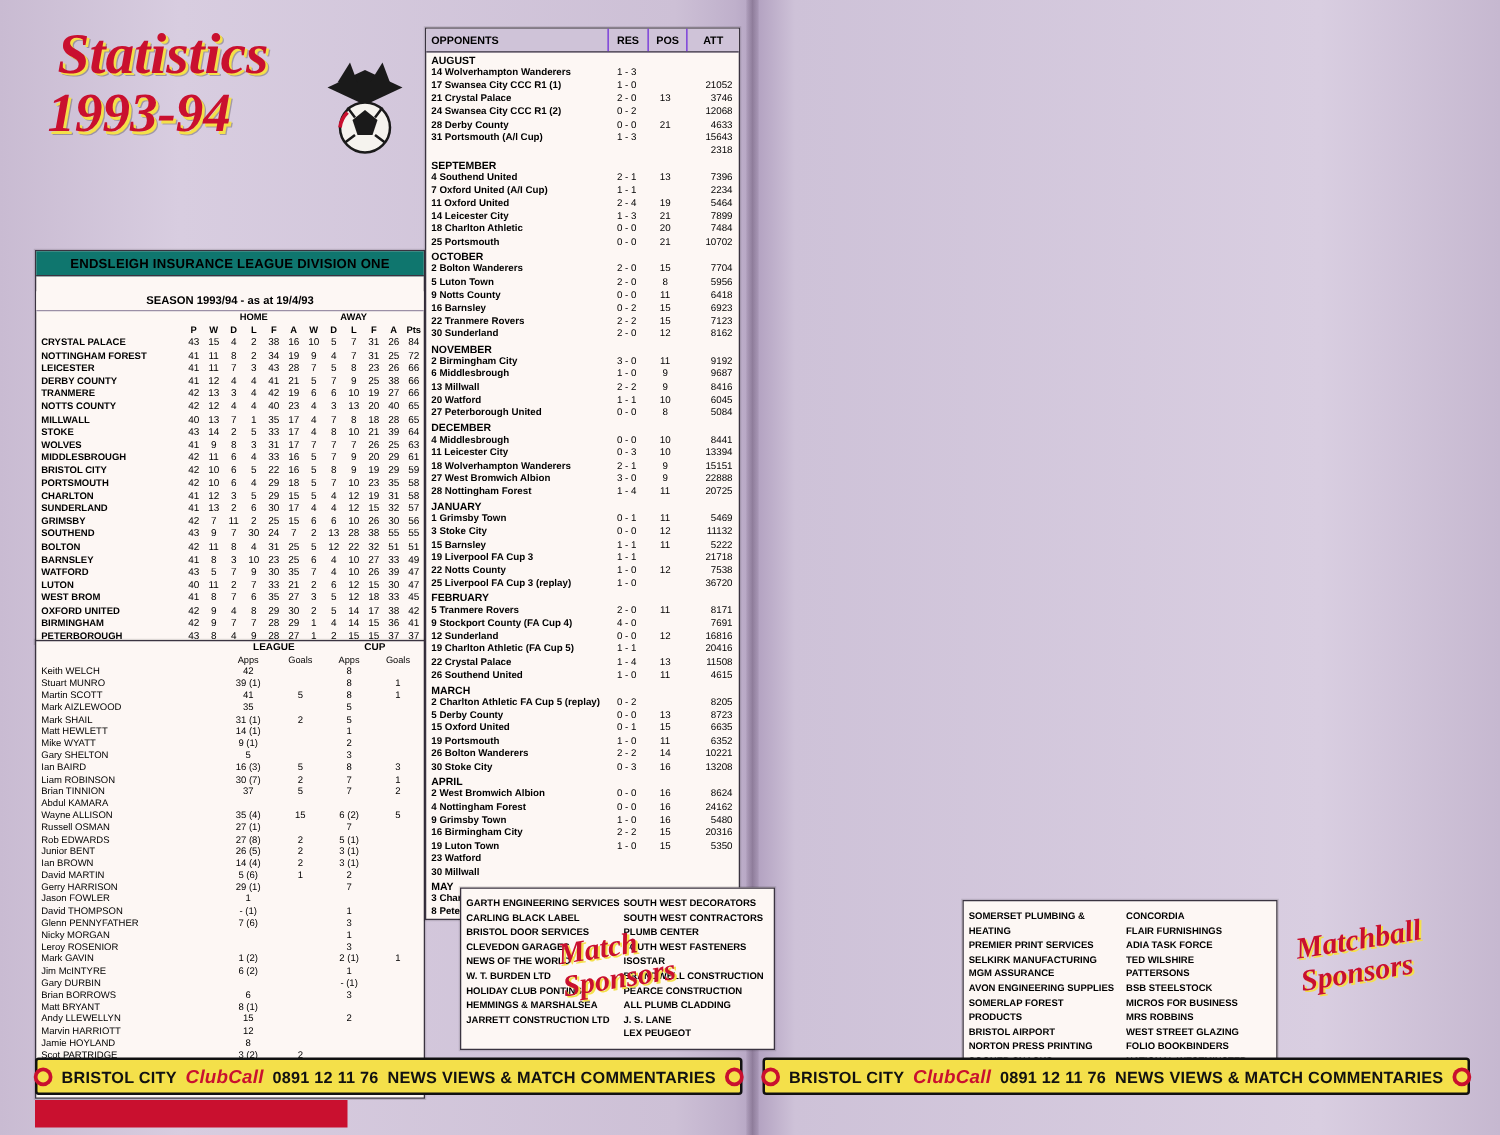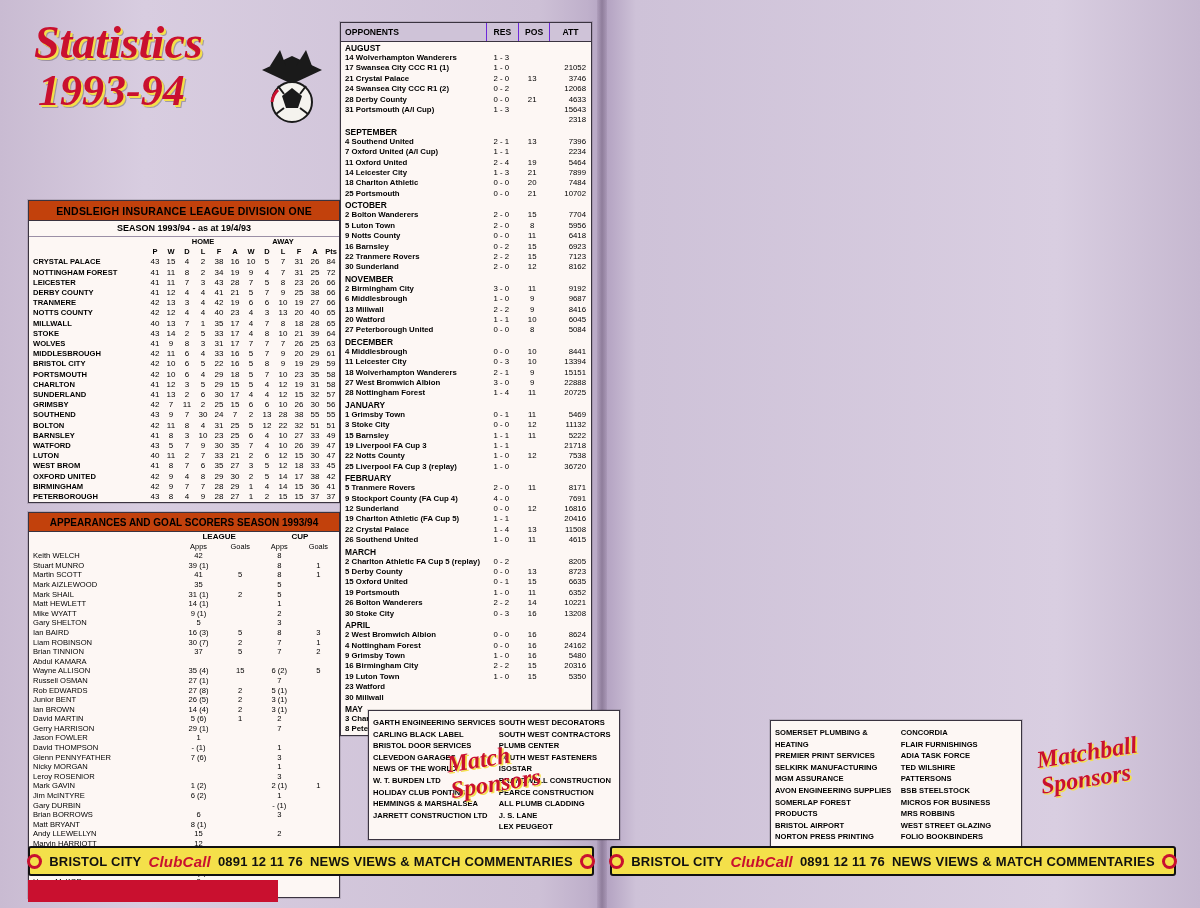--- a/index.html
+++ b/index.html
@@ -11,35 +11,35 @@
     position:relative;
   }
   .page{position:absolute;top:0;left:0;width:1200px;height:908px;
     background:linear-gradient(90deg,#c9bbd2 0%,#d8cde0 12%,#cdc0d6 45%,#bfb0cb 49%,#b3a2c1 50.5%,#cec2d8 53%,#d9cee1 88%,#c6b8d0 100%);
   }
   .spine{position:absolute;left:597px;top:0;width:10px;height:908px;
     background:linear-gradient(90deg,rgba(90,70,100,.10),rgba(60,40,70,.32),rgba(90,70,100,.10));}
 
   
   .panel{position:absolute;background:#fdf7f4;border:1px solid #3a3340;box-shadow:0 0 0 1px rgba(0,0,0,.12);}
-  .hdr{background:#c2410c;border-bottom:1px solid #3a3340;font-weight:bold;}
+  .hdr{background:#0f766e;border-bottom:1px solid #3a3340;font-weight:bold;}
 
   
   .masthead{position:absolute;left:28px;top:22px;width:300px;height:170px;}
   .mast-line{font-family:"Liberation Serif", serif;font-style:italic;font-weight:bold;
     color:#c9102f;text-shadow:2px 2px 0 #f4e04a, 3px 3px 0 rgba(0,0,0,.25);}
   .mast-l1{font-size:46px;letter-spacing:1px;}
-  .mast-l2{font-size:46px;margin-top:-6px;margin-left:6px;}
+  .mast-l2{font-size:46px;margin-top:-6px;margin-left:18px;}
   .mast-l3{font-size:44px;margin-top:-4px;margin-left:10px;}
   .crest{position:absolute;left:228px;top:24px;width:72px;height:80px;}
 
   
   #league-table{left:28px;top:200px;width:310px;}
   #league-table .t-title{font-size:10.5px;text-align:center;padding:4px 2px 3px;letter-spacing:.2px;}
-  #league-table .t-sub{font-size:9px;text-align:center;padding:2px 0 3px;font-weight:bold;background:#fdf7f4;border-bottom:1px solid #9b8fa6;}
+  #league-table .t-sub{font-size:9px;text-align:center;padding:2px 0 3px;font-weight:bold;background:#fdf7f4;border-bottom:1px solid #9b8fa6;margin-top:12px;}
   table.lg{border-collapse:collapse;width:100%;font-size:8px;}
   table.lg td,table.lg th{padding:0 1px;line-height:10.2px;white-space:nowrap;}
   table.lg .team{text-align:left;padding-left:4px;font-weight:bold;font-size:7.6px;}
   table.lg td.num{text-align:center;width:14px;}
   table.lg thead th{font-weight:bold;font-size:7.5px;text-align:center;}
   .grpH{text-align:center;font-weight:bold;font-size:8px;}
 
   
   #appearances{left:28px;top:512px;width:310px;}
   #appearances .t-title{font-size:10px;text-align:center;padding:4px 2px 3px;}
@@ -504,21 +504,20 @@
           <td class="num">15</td>
           <td class="num">15</td>
           <td class="num">37</td>
           <td class="num">37</td>
         </tr>
       </tbody>
   </table>
 </div>
 
 <div class="panel" id="appearances">
-  <div class="hdr t-title">APPEARANCES AND GOAL SCORERS SEASON 1993/94</div>
   <table class="ap">
     <thead>
       <tr>
         <td></td>
         <td class="ap-grp" colspan="2">LEAGUE</td>
         <td class="ap-grp" colspan="2">CUP</td>
       </tr>
       <tr id="ap-col-head">
           <td></td>
           <td class="v" style="font-size: 7.4px;">Apps</td>

